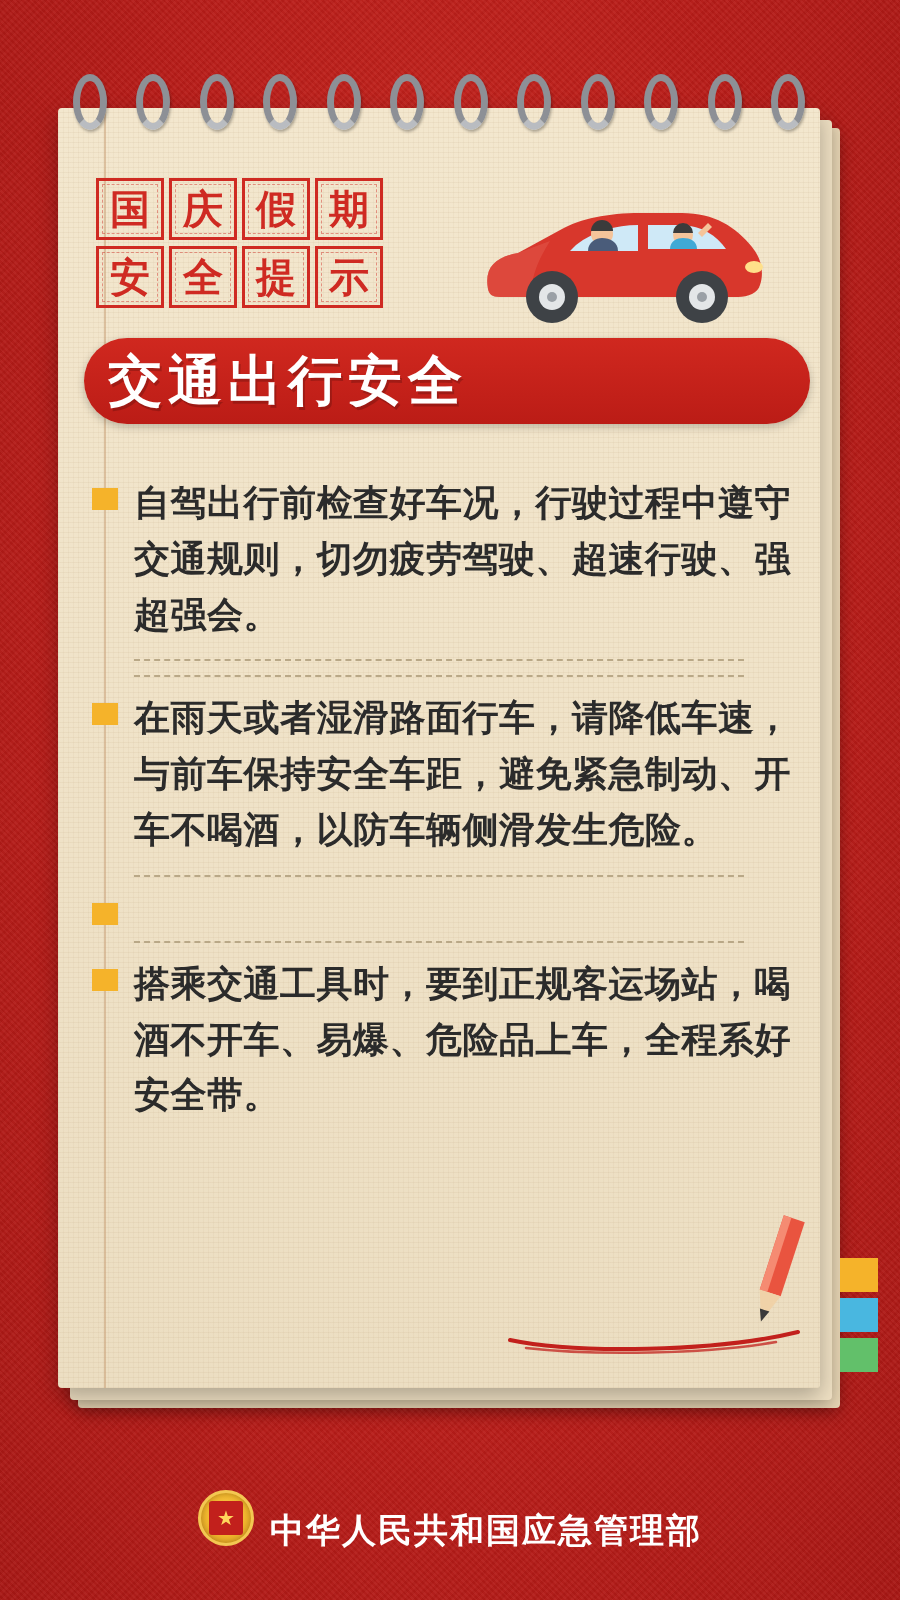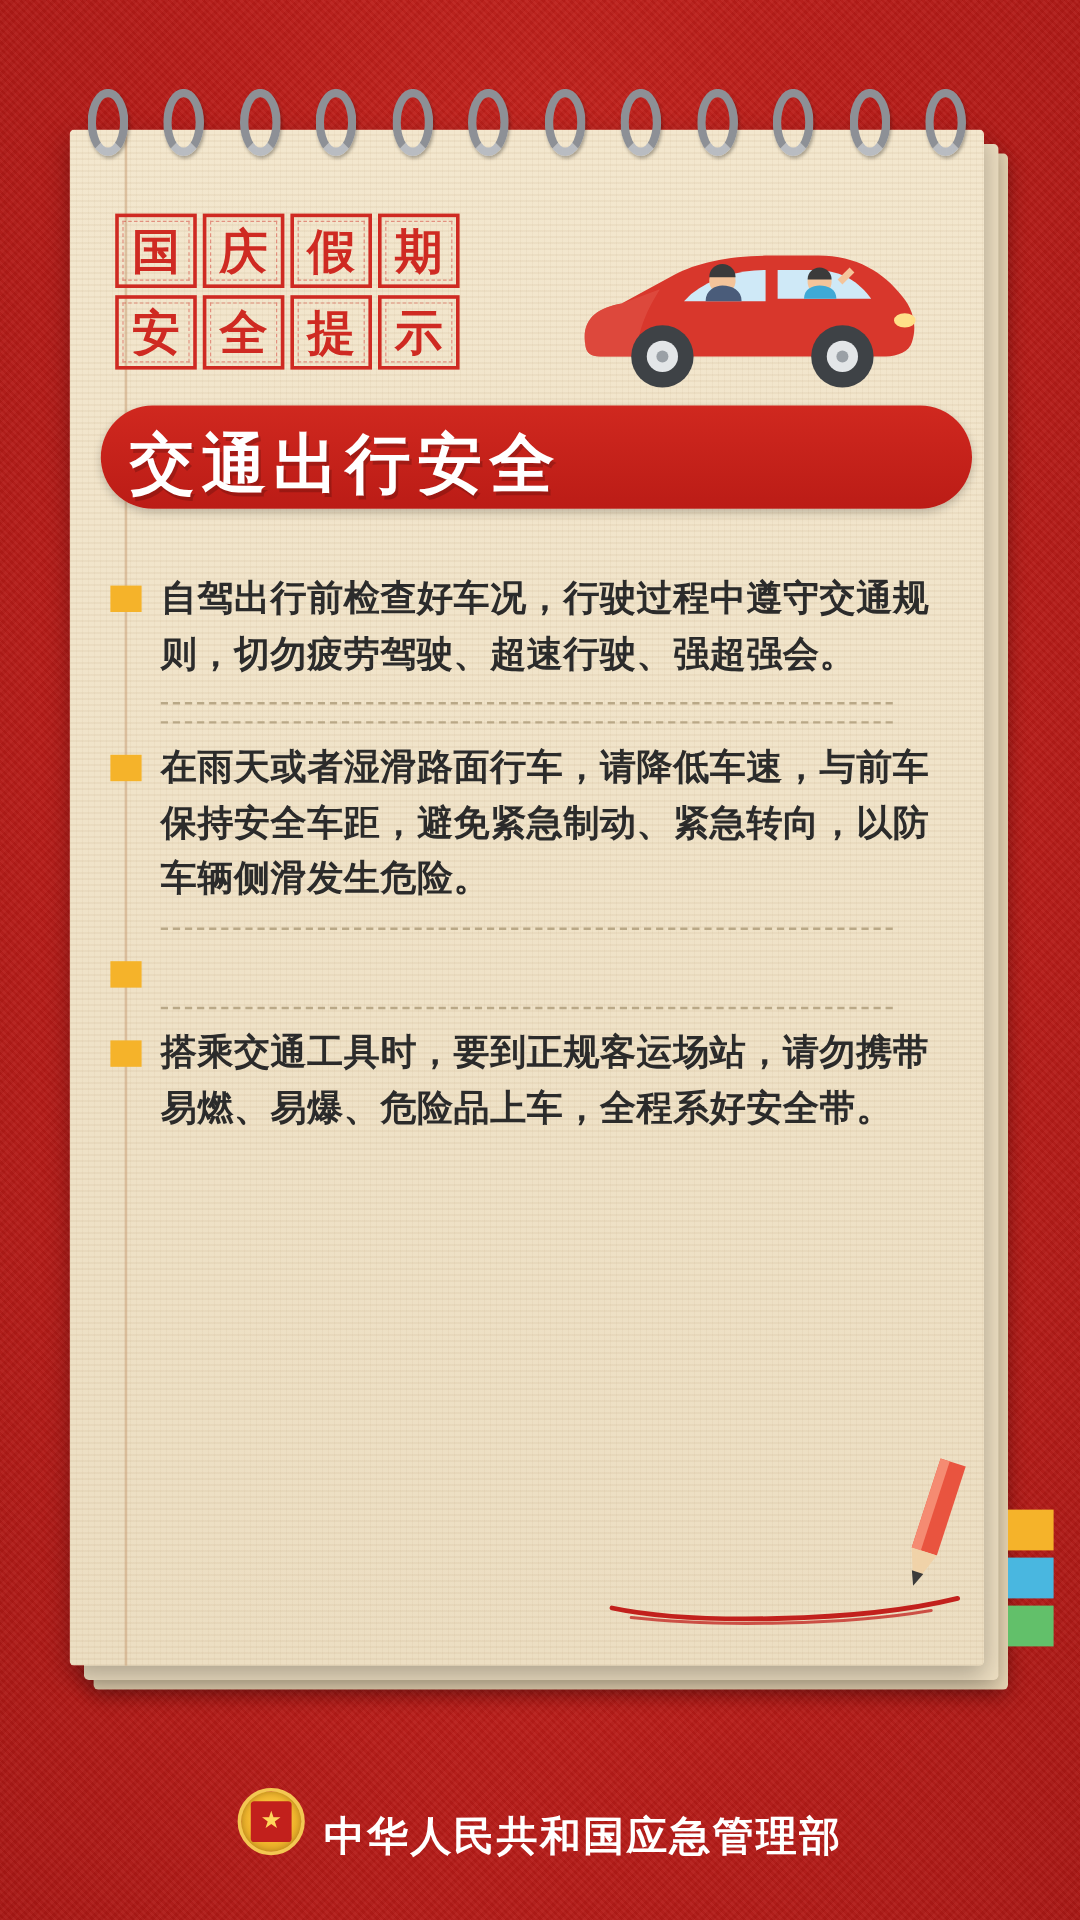--- a/index.html
+++ b/index.html
@@ -101,21 +101,21 @@
     left: 470px; top: 185px;
     width: 300px; height: 150px;
   }
   
   .banner {
     position: absolute;
     left: 84px; top: 338px;
     width: 726px; height: 86px;
     background: linear-gradient(180deg, #d0281f 0%, #bb1c16 100%);
     border-radius: 43px;
-    display: flex; align-items: flex-end;
+    display: flex; align-items: center;
     padding-left: 24px;
     box-shadow: 0 3px 8px rgba(0,0,0,0.22);
   }
   .banner-text {
     color: #fff;
     font-family: "Liberation Serif", serif;
     font-weight: bold;
     font-size: 54px;
     letter-spacing: 6px;
     text-shadow: 2px 3px 0 rgba(0,0,0,0.18);
@@ -127,22 +127,22 @@
     width: 700px;
   }
   .tip { display: flex; align-items: flex-start; padding: 6px 0 2px 0; }
   .bullet {
     width: 26px; height: 22px;
     background: #f5b32a;
     margin: 12px 16px 0 0;
     flex: 0 0 auto;
   }
   .tip-text {
-    font-family: Liberation Sans, sans-serif;
-    font-size: 30px;
+    font-family: Liberation Serif, serif;
+    font-size: 36px;
     line-height: 1.55;
     color: #2b2b2b;
     font-weight: bold;
     letter-spacing: 0.5px;
   }
   .divider {
     border-top: 2px dashed #b9a membership;
     border-top: 2px dashed #b9a887;
     margin: 14px 0 8px 42px;
     width: 610px;
@@ -285,32 +285,32 @@
     <div class="tip">
       <div class="bullet"></div>
       <div class="tip-text">自驾出行前检查好车况，行驶过程中遵守交通规则，切勿疲劳驾驶、超速行驶、强超强会。</div>
     </div>
     <div class="divider"></div>
 
     <div class="divider"></div>
 
     <div class="tip">
       <div class="bullet"></div>
-      <div class="tip-text">在雨天或者湿滑路面行车，请降低车速，与前车保持安全车距，避免紧急制动、紧急转向，以防车辆侧滑发生危险。</div>
+      <div class="tip-text">在雨天或者湿滑路面行车，请降低车速，与前车保持安全车距，避免紧急制动、开车不喝酒，以防车辆侧滑发生危险。</div>
     </div>
     <div class="divider"></div>
 
     <div class="tip">
       <div class="bullet"></div>
     </div>
     <div class="divider"></div>
 
     <div class="tip">
       <div class="bullet"></div>
-      <div class="tip-text">搭乘交通工具时，要到正规客运场站，请勿携带易燃、易爆、危险品上车，全程系好安全带。</div>
+      <div class="tip-text">搭乘交通工具时，要到正规客运场站，喝酒不开车、易爆、危险品上车，全程系好安全带。</div>
     </div>
 
   </div>
 
   <div class="pencil">
     <svg width="70" height="120" viewBox="0 0 70 120">
       <rect x="24" y="4" width="22" height="78" fill="#e9543f"></rect>
       <rect x="24" y="4" width="8" height="78" fill="#f58b72"></rect>
       <polygon points="24,82 46,82 35,112" fill="#f0d2a8"></polygon>
       <polygon points="30,100 40,100 35,112" fill="#3b3b3b"></polygon>

